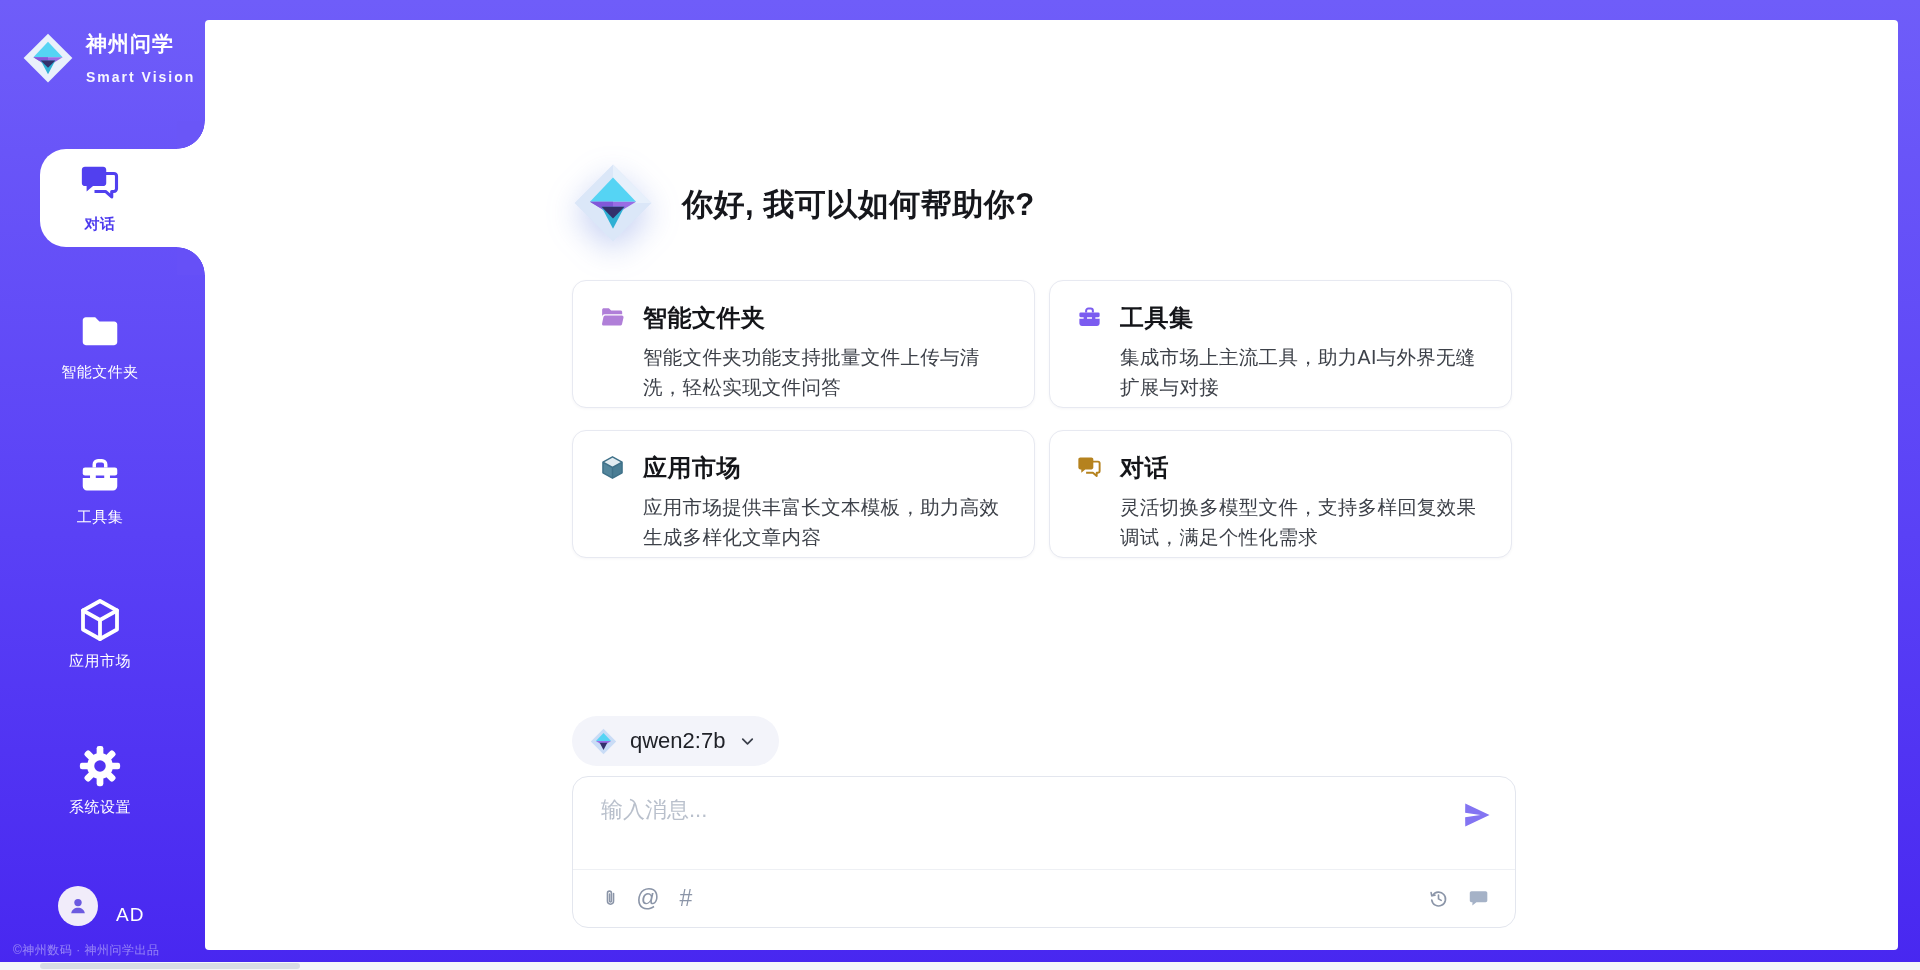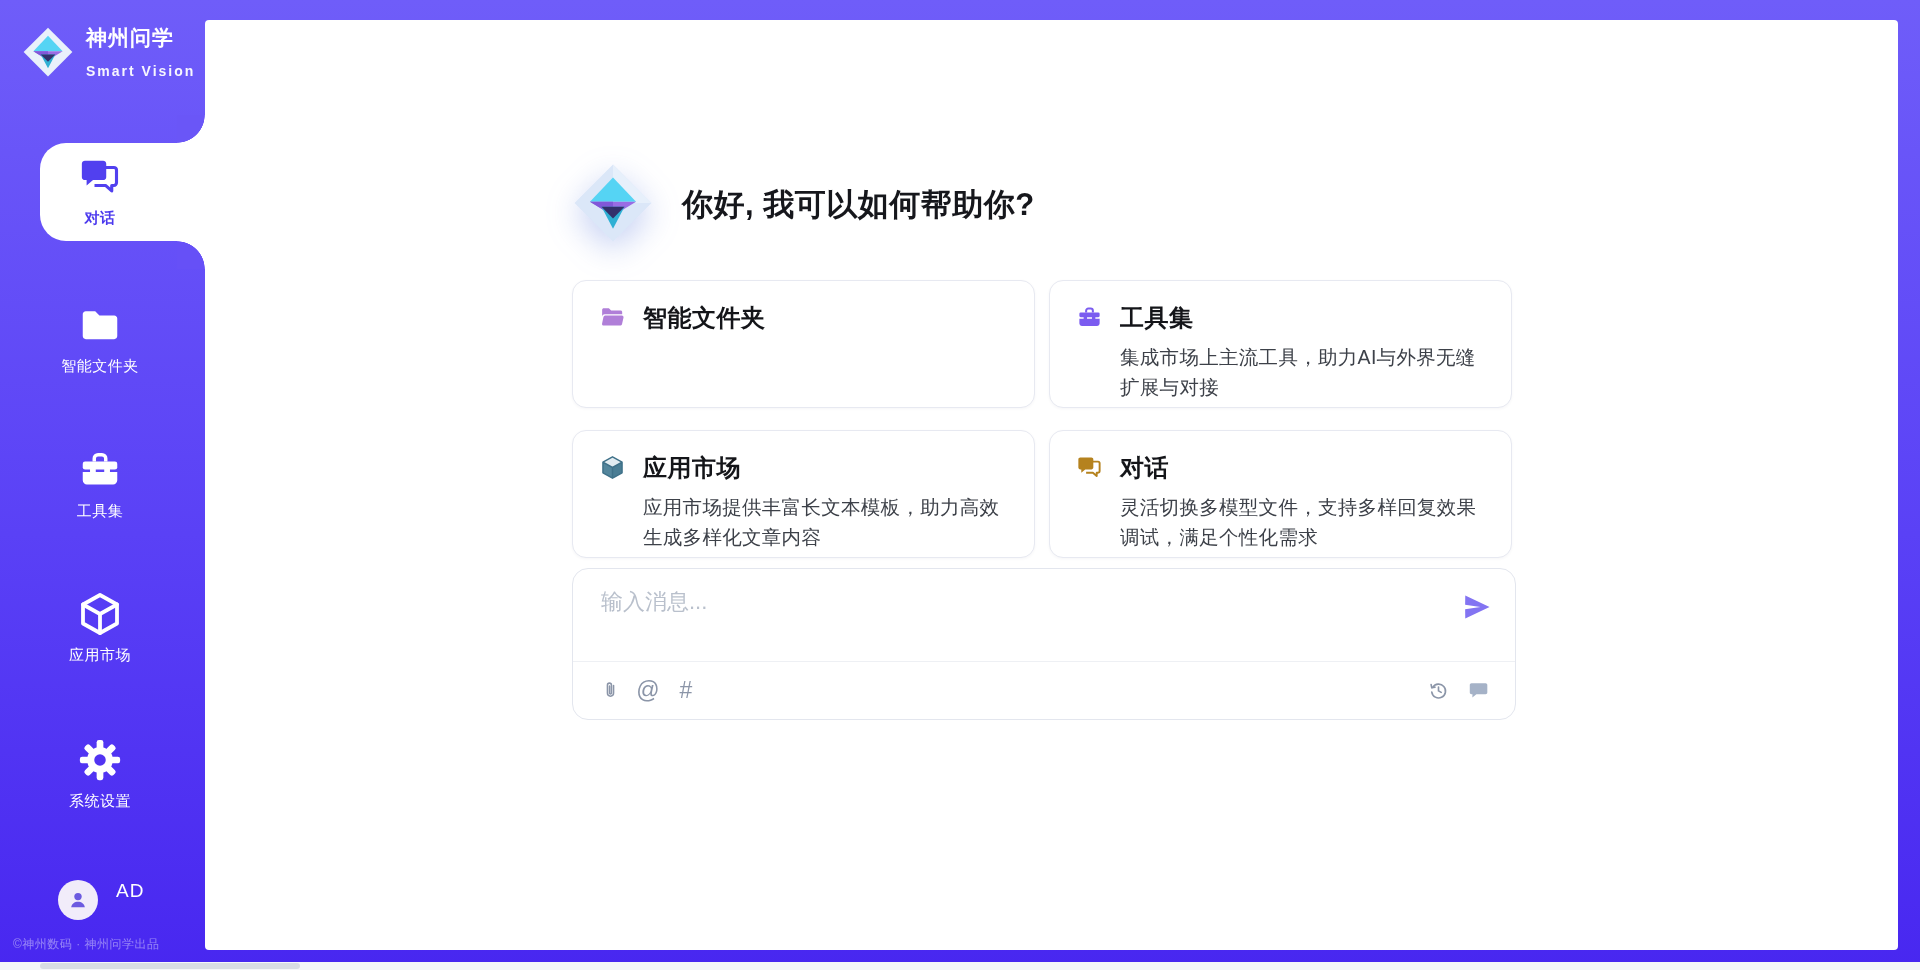--- a/index.html
+++ b/index.html
@@ -4,40 +4,40 @@
 <style>
   html,body{margin:0;padding:0;width:1920px;height:970px;overflow:hidden;
     font-family:"Liberation Sans","DejaVu Sans",sans-serif;}
   body{position:relative;background:linear-gradient(180deg,#6f5df9 0%,#5a41f6 55%,#4827f0 100%);}
 
   
   .main{position:absolute;left:205px;top:20px;width:1693px;height:930px;
     background:#fff;border-radius:4px;}
 
   
-  .sidebar{position:absolute;left:0;top:8px;width:205px;height:798px;}
+  .sidebar{position:absolute;left:0;top:14px;width:205px;height:798px;}
   .brand{position:absolute;left:22px;top:18px;display:flex;align-items:center;gap:12px;}
   .brand-text{color:#fff;line-height:1;}
   .brand-title{font-size:21px;font-weight:700;letter-spacing:1px;}
   .brand-sub{font-size:14px;font-weight:600;letter-spacing:2px;margin-top:16px;opacity:.95;}
 
   .tab-bg{position:absolute;left:40px;top:135px;width:165px;height:98px;background:#fff;
     border-radius:26px 0 0 26px;}
   .fillet{position:absolute;left:177px;width:28px;height:28px;}
   .fillet.top{top:107px;background:radial-gradient(circle 28px at 0 0,#6a56f7 98%,#fff 100%);}
   .fillet.bottom{top:233px;background:radial-gradient(circle 28px at 0 100%,#6650f7 98%,#fff 100%);}
 
   .nav-item{position:absolute;left:20px;width:160px;display:flex;flex-direction:column;
     align-items:center;gap:9px;cursor:pointer;color:#fff;}
   .nav-item .nav-label{font-size:15px;letter-spacing:.5px;}
   .nav-item.active{color:#5140ef;}
   .nav-item.active .nav-label{color:#4c3aee;font-weight:600;}
   .nav-icon{display:flex;align-items:center;justify-content:center;height:46px;}
 
-  .user-row{position:absolute;left:58px;top:872px;display:flex;align-items:flex-start;gap:18px;cursor:pointer;}
+  .user-row{position:absolute;left:58px;top:872px;display:flex;align-items:flex-end;gap:18px;cursor:pointer;}
   .avatar{width:40px;height:40px;border-radius:50%;background:#f1ecfa;display:flex;
     align-items:center;justify-content:center;}
   .user-name{color:#fff;font-size:19px;letter-spacing:1px;}
   .copyright{position:absolute;left:13px;top:928px;color:rgba(255,255,255,.42);font-size:12px;letter-spacing:.5px;}
 
   
   .content-col{position:absolute;left:367px;top:0;width:944px;}
   .greeting{margin-top:142px;display:flex;align-items:center;gap:28px;height:86px;}
   .greeting .logo-big{filter:drop-shadow(0 10px 16px rgba(90,120,220,.35));}
   .greeting-title{font-size:31px;font-weight:700;color:#16171c;letter-spacing:.5px;}
@@ -103,20 +103,21 @@
 
       <div class="card">
         <span class="card-icon" style="color: rgb(176, 127, 216);">
           <svg width="27" height="27" viewBox="0 0 24 24" fill="currentColor">
             <path d="M2.8 5.2c0-.8.6-1.4 1.4-1.4h4.6l2 2h8.4c.8 0 1.4.6 1.4 1.4v2H5c-1 0-1.9.7-2.1 1.7l-.1.3z"></path>
             <path d="M5 10.2h15.4c.9 0 1.6.9 1.4 1.8l-1.3 5.7c-.2.9-1 1.5-1.9 1.5H4.1c-.9 0-1.6-.8-1.4-1.7l1.2-5.8c.2-.9 1-1.5 2.1-1.5z"></path>
           </svg>
         </span>
         <div>
           <div class="card-title">智能文件夹</div>
+          <div class="card-desc">智能文件夹功能支持批量文件上传与清洗，轻松实现文件问答</div>
         </div>
       </div>
 
       <div class="card">
         <span class="card-icon" style="color: rgb(123, 92, 240);">
           <svg width="27" height="27" viewBox="0 0 24 24" fill="currentColor">
             <path d="M9 7.5V6a2 2 0 0 1 2-2h2a2 2 0 0 1 2 2v1.5" fill="none" stroke="currentColor" stroke-width="1.8"></path>
             <rect x="3" y="7.5" width="18" height="4.2" rx="1.2"></rect>
             <path d="M3 13h18v4.3a2.2 2.2 0 0 1-2.2 2.2H5.2A2.2 2.2 0 0 1 3 17.3z"></path>
             <rect x="6.8" y="10.6" width="3" height="4.2" rx=".8"></rect>
@@ -152,20 +153,36 @@
           </svg>
         </span>
         <div>
           <div class="card-title">对话</div>
           <div class="card-desc">灵活切换多模型文件，支持多样回复效果调试，满足个性化需求</div>
         </div>
       </div>
     </div>
 
     
+    <div class="model-pill">
+      <span style="display:flex;">
+        <svg width="27" height="27" viewBox="0 0 64 64">
+          <polygon points="32,2 62,32 32,62 2,32" fill="#c9dcf6"></polygon>
+          <polygon points="32,12 50,31 14,31" fill="#55d4f4"></polygon>
+          <polygon points="14,31 50,31 32,42" fill="#9a6ce4"></polygon>
+          <polygon points="23,35 41,35 32,52" fill="#33306b"></polygon>
+        </svg>
+      </span>
+      <span class="model-name">qwen2:7b</span>
+      <span style="display:flex;">
+        <svg width="19" height="19" viewBox="0 0 24 24" fill="none" stroke="#3a3f4a" stroke-width="2.2" stroke-linecap="round" stroke-linejoin="round">
+          <polyline points="6,9 12,15 18,9"></polyline>
+        </svg>
+      </span>
+    </div>
 
     
     <div class="composer">
       <div class="composer-top">
         <textarea placeholder="输入消息..." style=""></textarea>
         <span class="send-btn">
           <svg width="32" height="32" viewBox="0 0 24 24" fill="#8374f2">
             <path d="M3.2 20.6 21.4 12 3.2 3.4 3.1 10.3 14.6 12 3.1 13.7 Z"></path>
           </svg>
         </span>

